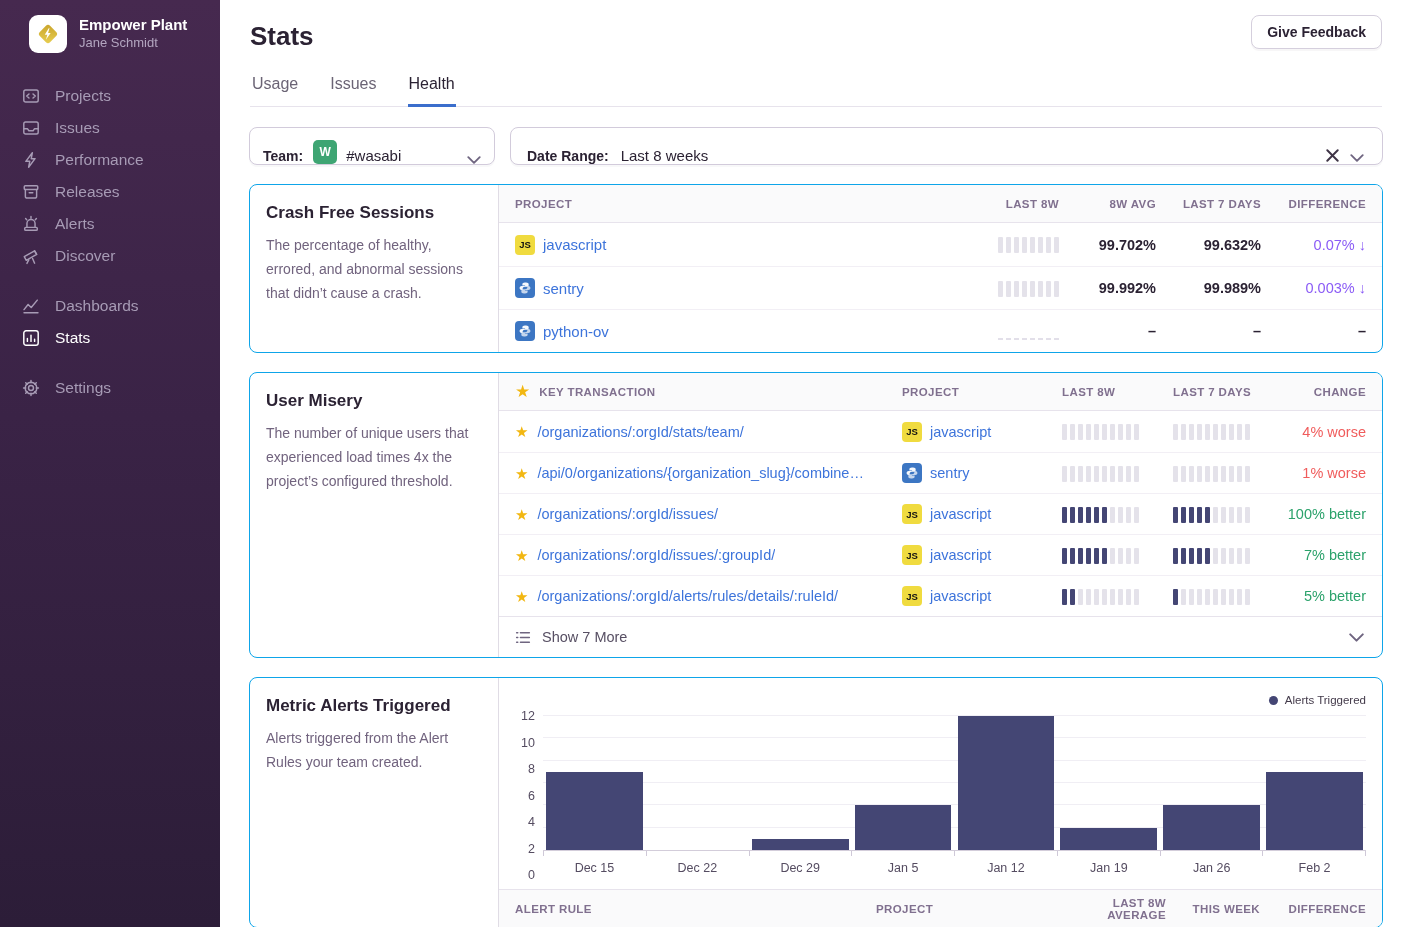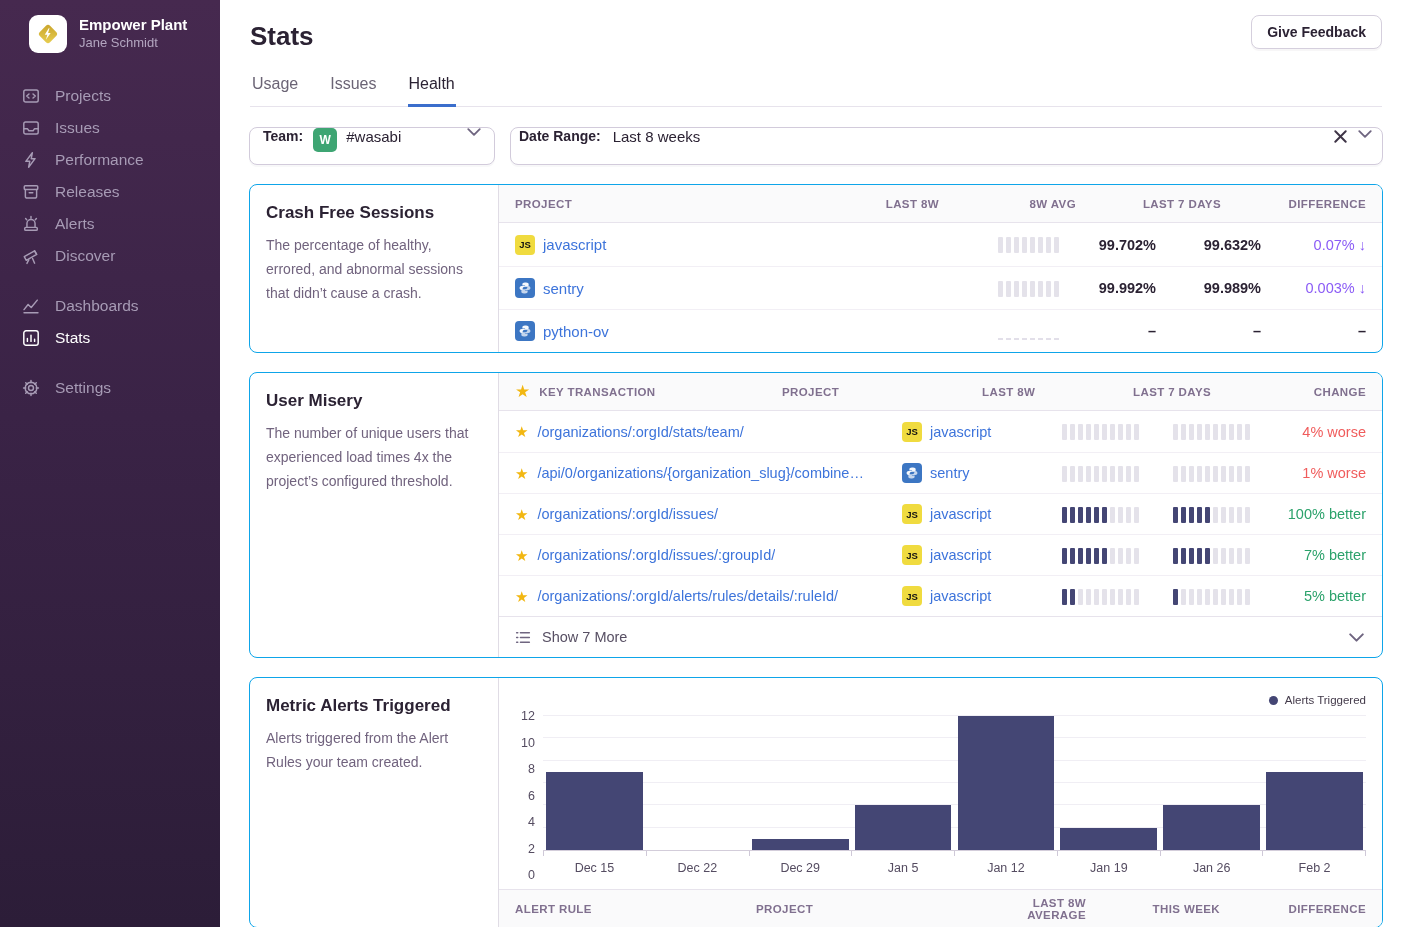--- a/index.html
+++ b/index.html
@@ -31,43 +31,43 @@
                   box-shadow:0 2px 0 rgba(43,34,51,.04); font-family:inherit; }
   .tabs { display:flex; gap:30px; margin-top:23px; padding:0 1px; border-bottom:1px solid #e7e3ec; }
   .tab { font-size:16px; color:#6b6475; padding:0 1px 11px; cursor:pointer; border-bottom:3px solid transparent; margin-bottom:-1px; }
   .tab.active { color:#2b2233; border-bottom-color:#3b6ecc; }
 
   .content { padding:20px 29px 0; }
 
   
   .filter-row { display:flex; gap:15px; }
   .select-box { background:#fff; border:1px solid #d2cbdb; border-radius:8px; height:38px;
-                display:flex; align-items:flex-start; padding:0 13px; cursor:pointer;
+                display:flex; align-items:flex-end; padding:0 13px; cursor:pointer;
                 box-shadow:0 2px 0 rgba(43,34,51,.03); }
   .team-select { width:246px; }
-  .date-select { flex:1; padding:0 8px; }
+  .date-select { flex:1; padding:0 16px; }
   .filter-label { font-size:14px; font-weight:700; color:#2b2233; }
   .team-avatar { width:24px; height:24px; border-radius:5px; background:#3ea573; color:#fff;
                  font-size:12px; font-weight:600; display:flex; align-items:center;
                  justify-content:center; margin:0 9px 0 10px; }
   .filter-value { font-size:15px; color:#2b2233; }
   .date-select .filter-value { margin-left:12px; }
   .spacer { flex:1; }
   .icon-btn { display:flex; align-items:center; cursor:pointer; padding:2px; }
   .chev { display:block; }
 
   
   .card { margin-top:19px; background:#fff; border:1px solid #0ea5e9; border-radius:8px;
           display:grid; grid-template-columns:249px 1fr; overflow:hidden; }
   .card-desc { padding:18px 16px; border-right:1px solid #e0dce5; }
   .card-title { font-size:17px; font-weight:600; color:#2b2233; }
   .card-text { font-size:14px; color:#71637e; line-height:1.72; margin-top:10px; }
 
   .thead { background:#fafafb; border-bottom:1px solid #e7e3ec; display:grid;
-           align-items:center; padding:0 16px; height:38px;gap:40px; }
+           align-items:center; padding:0 16px; height:38px; }
   .th { font-size:11.5px; font-weight:700; color:#80708f; letter-spacing:.4px; }
   .r { text-align:right; }
   .trow { display:grid; align-items:center; padding:0 16px; }
   .trow + .trow { border-top:1px solid #f2eff5; }
 
   
   .crash-grid { grid-template-columns:1fr 115px 97px 105px 105px; }
   .crash-row { height:43px; }
   .proj { display:flex; align-items:center; gap:8px; }
   .plat { width:20px; height:20px; border-radius:4px; flex:none; display:flex;

